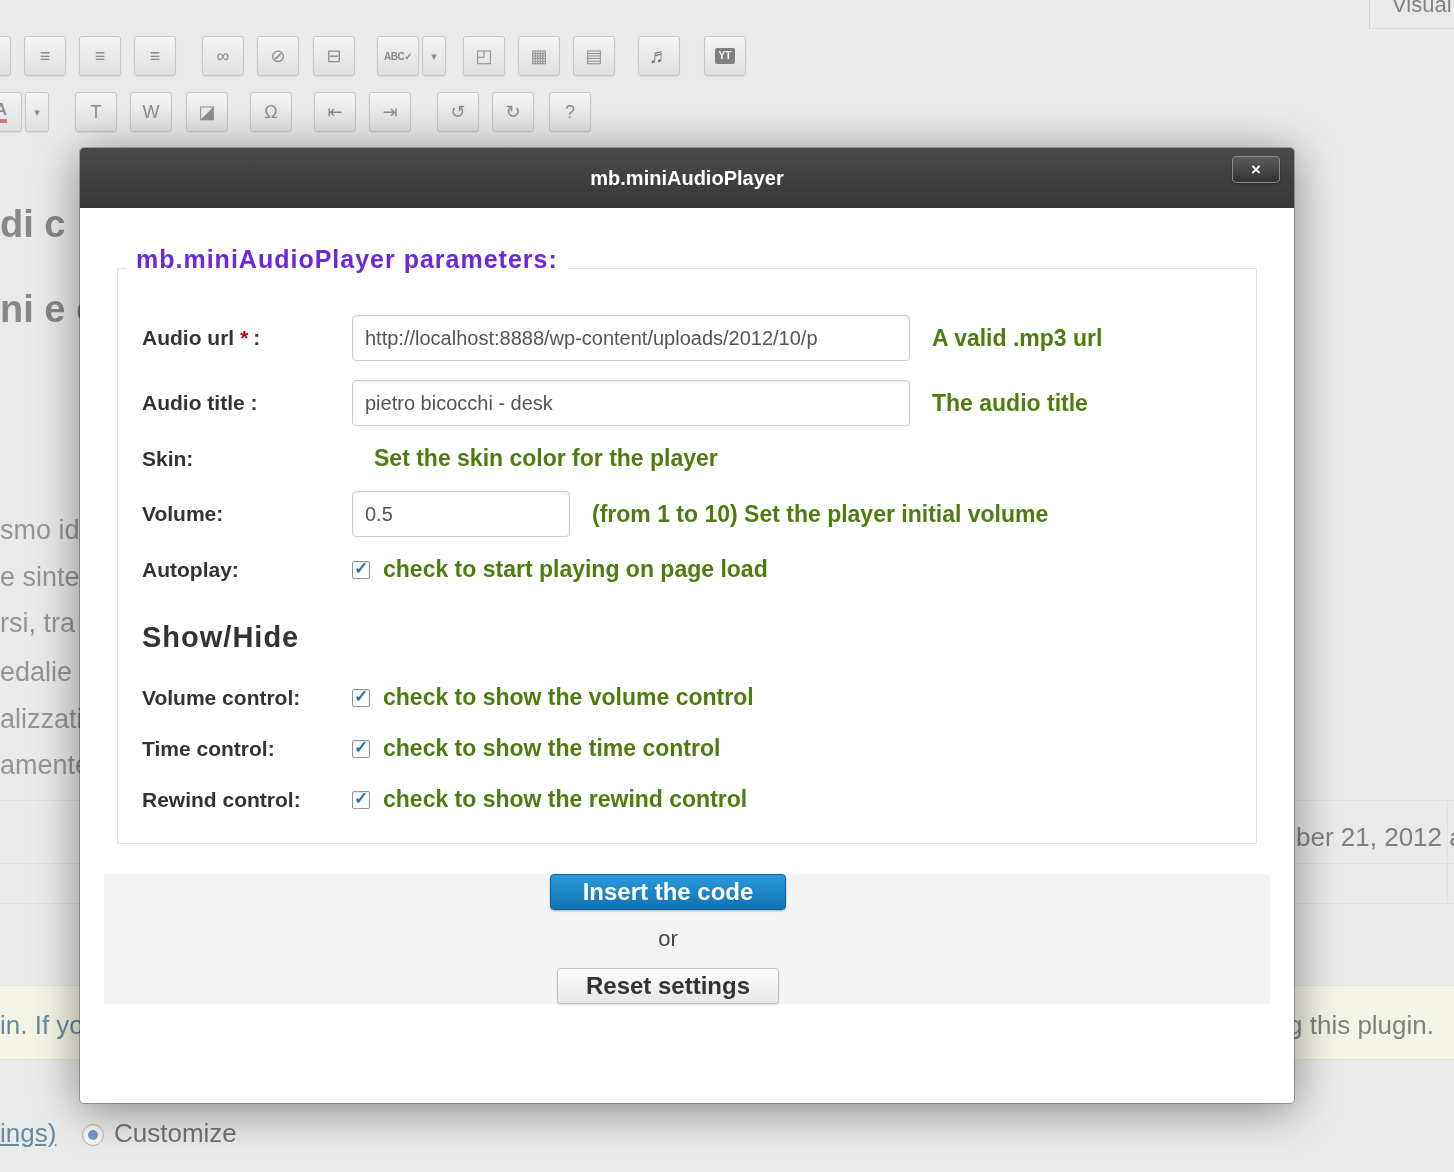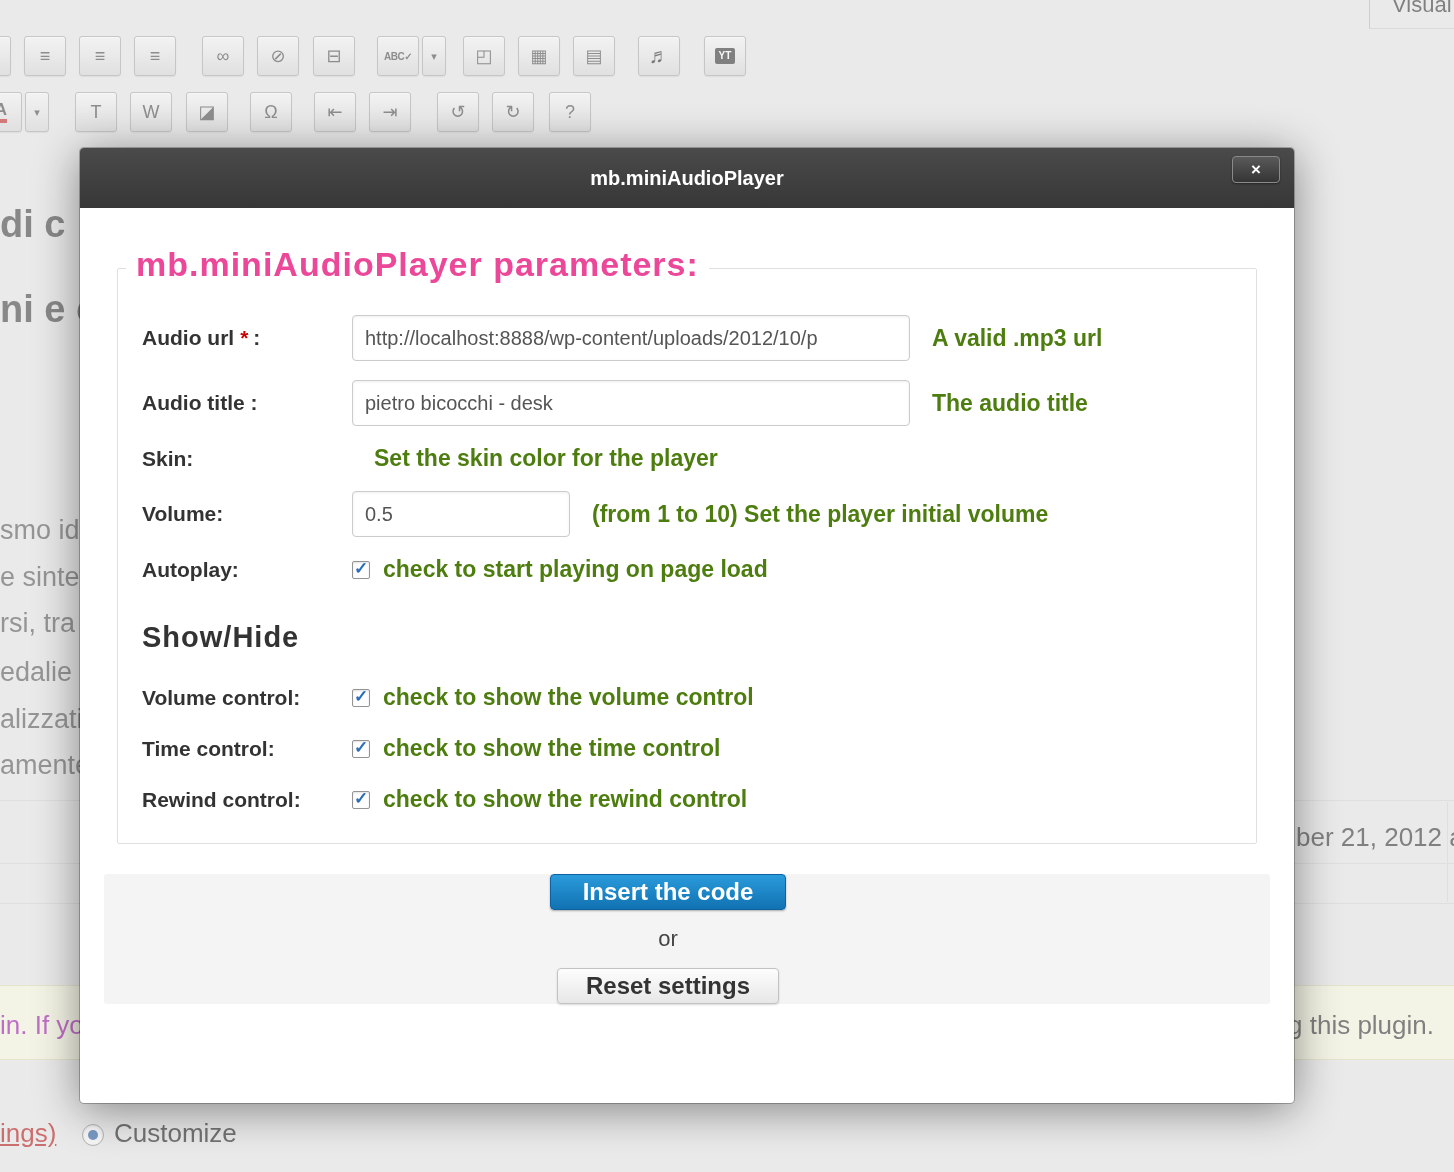--- a/index.html
+++ b/index.html
@@ -28,24 +28,24 @@
   .tb-btn .colorA { font-weight:bold; font-size:17px; border-bottom:4px solid #c23030; line-height:1.05; }
 
   .bg-heading  { position:absolute; left:0; font-size:38px; font-weight:bold; color:#474747; white-space:nowrap; }
   .bg-line     { position:absolute; left:0; font-size:27px; color:#5c5c5c; white-space:nowrap; }
   .hline       { position:absolute; left:0; width:1454px; height:1px; background:#d8d8d8; }
   .vline-right { position:absolute; left:1447px; top:802px; width:1px; height:100px; background:#d8d8d8; }
   .date-frag   { position:absolute; left:1296px; top:822px; font-size:26px; color:#3a3a3a; white-space:nowrap; }
 
   .notice-bar  { position:absolute; left:0; top:985px; width:1454px; height:75px;
                  background:#fbfae3; border-top:1px solid #e3e0b6; border-bottom:1px solid #e3e0b6; }
-  .notice-left { position:absolute; left:0px; top:24px; font-size:26px; color:#a21caf; white-space:nowrap;text-align:center; }
+  .notice-left { position:absolute; left:0px; top:24px; font-size:26px; color:#0c4a6e; white-space:nowrap;text-align:center; }
   .notice-right{ position:absolute; right:20px; top:24px; font-size:26px; color:#3a3a3a; white-space:nowrap; }
 
-  .settings-frag { position:absolute; left:0; top:1118px; font-size:26px; color:#b91c1c;
+  .settings-frag { position:absolute; left:0; top:1118px; font-size:26px; color:#0c4a6e;
                    text-decoration:underline; white-space:nowrap; }
   .radio { position:absolute; left:82px; top:1124px; width:22px; height:22px; border-radius:50%;
            border:1px solid #8f8f8f; background:#fdfdfd; display:flex; align-items:center; justify-content:center;
            box-shadow: inset 0 1px 2px rgba(0,0,0,.15); }
   .radio .dot { width:10px; height:10px; border-radius:50%; background:#2b64a8; }
   .customize-label { position:absolute; left:114px; top:1118px; font-size:26px; color:#222; }
 
   
   .overlay { position:absolute; inset:0; background:rgba(236,236,236,0.40); }
 
@@ -58,21 +58,21 @@
   .titlebar .mtitle { color:#fff; font-weight:bold; font-size:20px; }
   .close-btn { position:absolute; right:14px; top:8px; width:48px; height:27px;
                background:linear-gradient(#5a5a5a,#343434); border:1px solid #8a8a8a; border-radius:4px;
                color:#fff; display:flex; align-items:center; justify-content:center;
                font-size:17px; font-weight:bold; cursor:pointer; box-shadow:0 1px 2px rgba(0,0,0,.4); }
 
   .modal-content { padding:14px 37px 0; }
   .panel { border:1px solid #e0e0e0; border-radius:2px; position:relative;
            margin-top:46px; padding:46px 24px 30px; }
   .panel-legend { position:absolute; top:-24px; left:8px; background:#fff; padding:0 10px;
-                  font-size:34px; font-weight:bold; color:#ec4899; white-space:nowrap; letter-spacing:1px; }
+                  font-size:25px; font-weight:bold; color:#6d28d9; white-space:nowrap; letter-spacing:1px; }
 
   .form-row { display:flex; align-items:center; margin-bottom:19px; }
   .row-label { width:210px; flex-shrink:0; font-size:21px; font-weight:bold; color:#333; }
   .req { color:#cc0000; margin:0 5px 0 6px; font-weight:bold; }
   .text-input { height:46px; border:1px solid #ccc; border-radius:4px; background:#fff;
                 font-family:"Liberation Sans",sans-serif; font-size:20px; color:#555; padding:0 12px;
                 box-shadow: inset 0 1px 3px rgba(0,0,0,0.07); }
   .w-wide { width:558px; } .w-small { width:218px; }
   .hint { font-size:23px; font-weight:bold; color:#4d7c0f; margin-left:22px; white-space:nowrap; }
 

